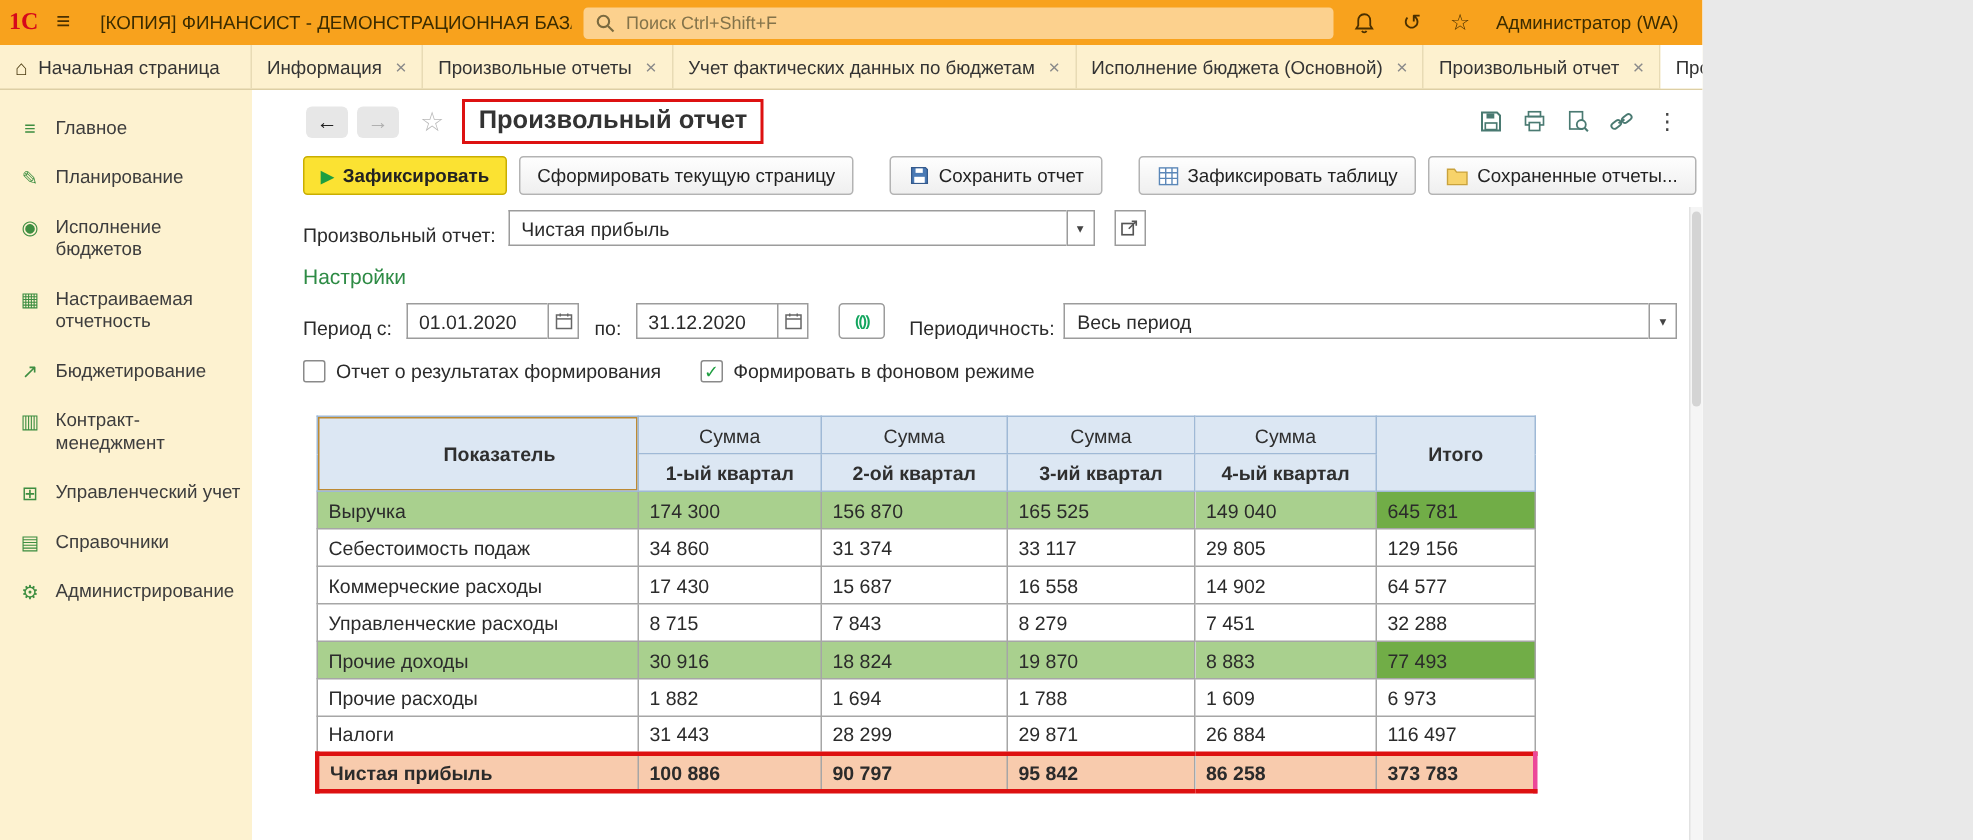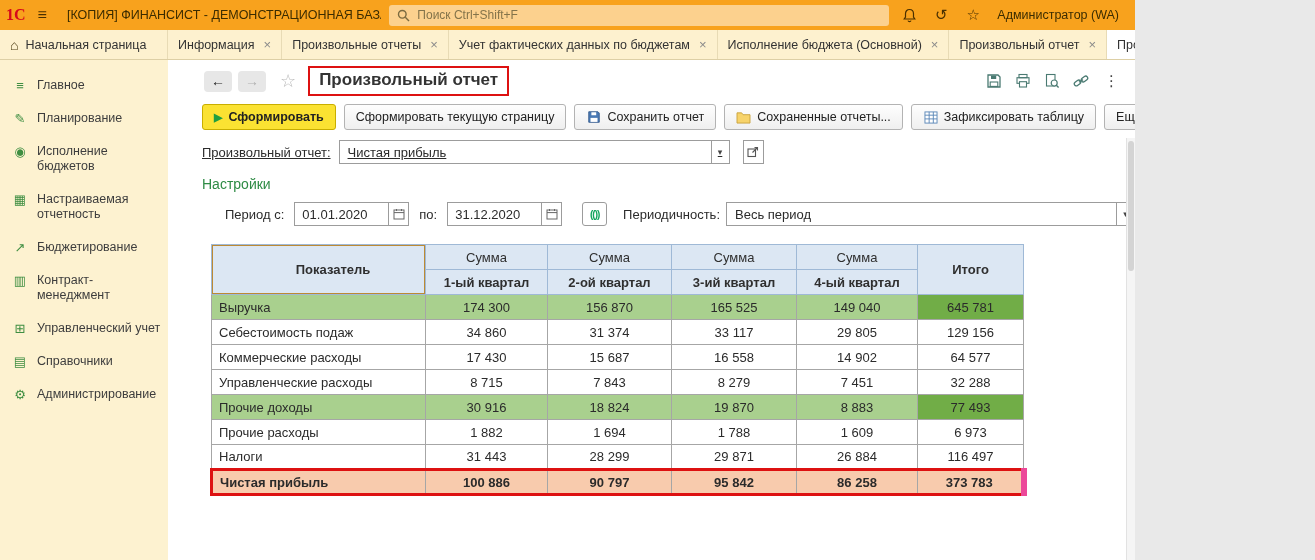--- a/index.html
+++ b/index.html
@@ -38,63 +38,63 @@
   .star-btn { color:#b9b9b9; font-size:18px; margin-left:8px; cursor:pointer; }
   .page-title { font-size:17px; color:#333; margin-left:6px; border:2px solid #dd1111; padding:2px 9px 4px; white-space:nowrap; }
   .head-icons { margin-left:auto; display:flex; align-items:center; gap:13px; }
   .head-icons .hic { cursor:pointer; display:flex; align-items:center; }
   .kebab { font-size:15px; color:#444; cursor:pointer; padding:0 2px; }
 
   .toolbar { display:flex; align-items:center; gap:8px; padding:2px 0 7px 34px; }
   .btn { height:26px; display:inline-flex; align-items:center; gap:6px; padding:0 11px; background:linear-gradient(#fefefe,#efefef); border:1px solid #b3b3b3; border-radius:3px; font-size:12.5px; color:#222; cursor:pointer; white-space:nowrap; }
   .btn-generate { background:#fbe232; border-color:#c9ae00; font-weight:bold; }
   .btn-generate .play { color:#1e9e40; font-size:11px; }
-  .gap-l { margin-left:0;padding-left:12px; }
+  .gap-l { margin-left:16px;padding-left:12px; }
   .btn-more { margin-left:auto; margin-right:8px; }
   .btn-more .dd { font-size:9px; color:#444; }
   .btn-sliver { width:15px; padding:0; margin-right:-4px; }
 
-  .field-row { display:flex; align-items:center; padding:3px 0 5px 34px; gap:8px;text-decoration:underline; }
+  .field-row { display:flex; align-items:flex-end; padding:3px 0 5px 34px; gap:8px; }
   .lbl { font-size:13px; color:#2b2b2b; white-space:nowrap; }
   .combo { display:flex; align-items:stretch; height:24px; }
   .combo-input { border:1px solid #9c9c9c; border-right:none; padding:0 8px; display:flex; align-items:center; font-size:13px; background:#fff; cursor:text; }
   .combo-input.w-report { width:372px; }
   .combo-input.w-period { width:390px; }
   .combo-arrow { width:19px; border:1px solid #9c9c9c; display:flex; align-items:center; justify-content:center; font-size:9px; color:#444; background:#fff; cursor:pointer; }
   .mini-btn { width:21px; height:24px; border:1px solid #9c9c9c; margin-left:5px; display:flex; align-items:center; justify-content:center; background:#fff; cursor:pointer; }
 
   .settings-link { color:#2e8b45; font-size:14px; padding:7px 0 4px 34px; cursor:pointer; width:fit-content; }
 
-  .period-row { display:flex; align-items:center; padding:6px 0 6px 34px; gap:6px;margin-left:23px; }
+  .period-row { display:flex; align-items:flex-end; padding:6px 0 6px 34px; gap:6px; }
   .date-box { display:flex; height:24px; margin:0 4px; }
   .date-input { width:94px; border:1px solid #9c9c9c; border-right:none; padding:0 7px; display:flex; align-items:center; background:#fff; cursor:text; }
   .cal-btn { width:21px; border:1px solid #9c9c9c; display:flex; align-items:center; justify-content:center; background:#fff; cursor:pointer; }
   .period-btn { width:31px; height:24px; border:1px solid #9c9c9c; border-radius:3px; color:#12a55e; font-weight:bold; font-size:10px; display:flex; align-items:center; justify-content:center; margin:0 10px; background:#fff; cursor:pointer; letter-spacing:-1px; }
 
   .check-row { display:flex; align-items:center; gap:26px; padding:8px 0 10px 34px; }
   .check-item { display:flex; align-items:center; gap:7px; cursor:pointer; }
   .checkbox { width:15px; height:15px; border:1px solid #8a8a8a; border-radius:2px; background:#fff; display:flex; align-items:center; justify-content:center; font-size:12px; line-height:1; color:#1e9e40; font-weight:bold; flex:none; }
 
   
   .report-wrap { padding:12px 0 0 42px; }
   table.report { border-collapse:collapse; font-size:13px; table-layout:fixed; }
   .report th, .report td { border:1px solid #a6a6a6; padding:2px 7px; height:25px; overflow:hidden; white-space:nowrap; }
   .report thead th { background:#dce7f3; border-color:#9fb9d6; color:#2f2f2f; text-align:center; }
   th.h-ind { text-align:left; vertical-align:middle; font-weight:bold; box-shadow:inset 0 0 0 1px #bd8a33;padding-left:36px; }
   th.h-sum { font-weight:normal; }
   th.h-q { font-weight:bold; }
   th.h-total { font-weight:bold; vertical-align:middle; }
   td.name { text-align:left; }
-  td.num { text-align:center; }
+  td.num { text-align:left; }
   tr.green td { background:#a9d08e; }
   tr.green td.total { background:#71ad47; }
   tr.net td { background:#f8cbad; font-weight:bold;
               border-top:3px solid #dd1111; border-bottom:3px solid #dd1111; }
   tr.net td:first-child { border-left:3px solid #dd1111; }
-  tr.net td:last-child { border-right:6px solid #ec4899; }
+  tr.net td:last-child { border-right:3px solid #ec4899; }
 
   .vscroll { position:absolute; top:78px; right:0; width:9px; bottom:0; background:#f5f5f5; border-left:1px solid #e2e2e2; }
   .vscroll .thumb { position:absolute; top:3px; left:1px; right:1px; height:130px; background:#d4d4d4; border-radius:4px; cursor:pointer; }
 
   svg { display:block; }
 </style>
 </head>
 <body>
 
 <div class="screen">
@@ -231,54 +231,54 @@
               </g>
             </svg>
         </span>
         <span class="kebab">⋮</span>
       </div>
     </div>
 
     <div class="toolbar">
       <button class="btn btn-generate">
         <span class="play">▶</span>
-        <span>Сформировать</span>
+        <span>Зафиксировать</span>
       </button>
       <button class="btn">
         <span>Сформировать текущую страницу</span>
       </button>
       <button class="btn gap-l">
         <span>
           <svg width="14" height="14" viewBox="0 0 16 16">
               <path d="M2 2h10.5L14 3.5V14H2z" fill="#4a7ab5" stroke="#34598c"></path>
               <rect x="5" y="2.6" width="5.5" height="3.4" fill="#fff"></rect>
               <rect x="4" y="9" width="8" height="4.6" fill="#fff"></rect>
             </svg>
         </span>
         <span>Сохранить отчет</span>
-      </button>
-      <button class="btn">
-        <span>
-          <svg width="15" height="13" viewBox="0 0 16 14">
-              <path d="M1 2h5l1.5 2H15v9H1z" fill="#f7d36a" stroke="#c9a23c"></path>
-            </svg>
-        </span>
-        <span>Сохраненные отчеты...</span>
       </button>
       <button class="btn gap-l">
         <span>
           <svg width="14" height="13" viewBox="0 0 15 14">
               <rect x="1" y="1" width="13" height="12" fill="#fff" stroke="#5b87b8"></rect>
               <line x1="1" y1="4.5" x2="14" y2="4.5" stroke="#5b87b8"></line>
               <line x1="1" y1="8.5" x2="14" y2="8.5" stroke="#5b87b8"></line>
               <line x1="5.5" y1="1" x2="5.5" y2="13" stroke="#5b87b8"></line>
               <line x1="10" y1="1" x2="10" y2="13" stroke="#5b87b8"></line>
             </svg>
         </span>
         <span>Зафиксировать таблицу</span>
+      </button>
+      <button class="btn">
+        <span>
+          <svg width="15" height="13" viewBox="0 0 16 14">
+              <path d="M1 2h5l1.5 2H15v9H1z" fill="#f7d36a" stroke="#c9a23c"></path>
+            </svg>
+        </span>
+        <span>Сохраненные отчеты...</span>
       </button>
       <button class="btn btn-more">
         <span>Еще</span>
         <span class="dd">▾</span>
       </button>
       <button class="btn btn-sliver"></button>
     </div>
 
     <div class="field-row">
       <span class="lbl">Произвольный отчет:</span>
@@ -322,20 +322,30 @@
         </div>
       </div>
       <div class="period-btn">(())</div>
       <span class="lbl">Периодичность:</span>
       <div class="combo">
         <div class="combo-input w-period">Весь период</div>
         <div class="combo-arrow">▾</div>
       </div>
     </div>
 
+    <div class="check-row">
+      <div class="check-item">
+        <span class="checkbox"></span>
+        <span>Отчет о результатах формирования</span>
+      </div>
+      <div class="check-item">
+        <span class="checkbox">✓</span>
+        <span>Формировать в фоновом режиме</span>
+      </div>
+    </div>
 
     <div class="report-wrap">
       <table class="report">
         <colgroup>
           <col style="width:214px">
             <col style="width:122px">
             <col style="width:124px">
           <col style="width:125px">
             <col style="width:121px">
             <col style="width:106px">

